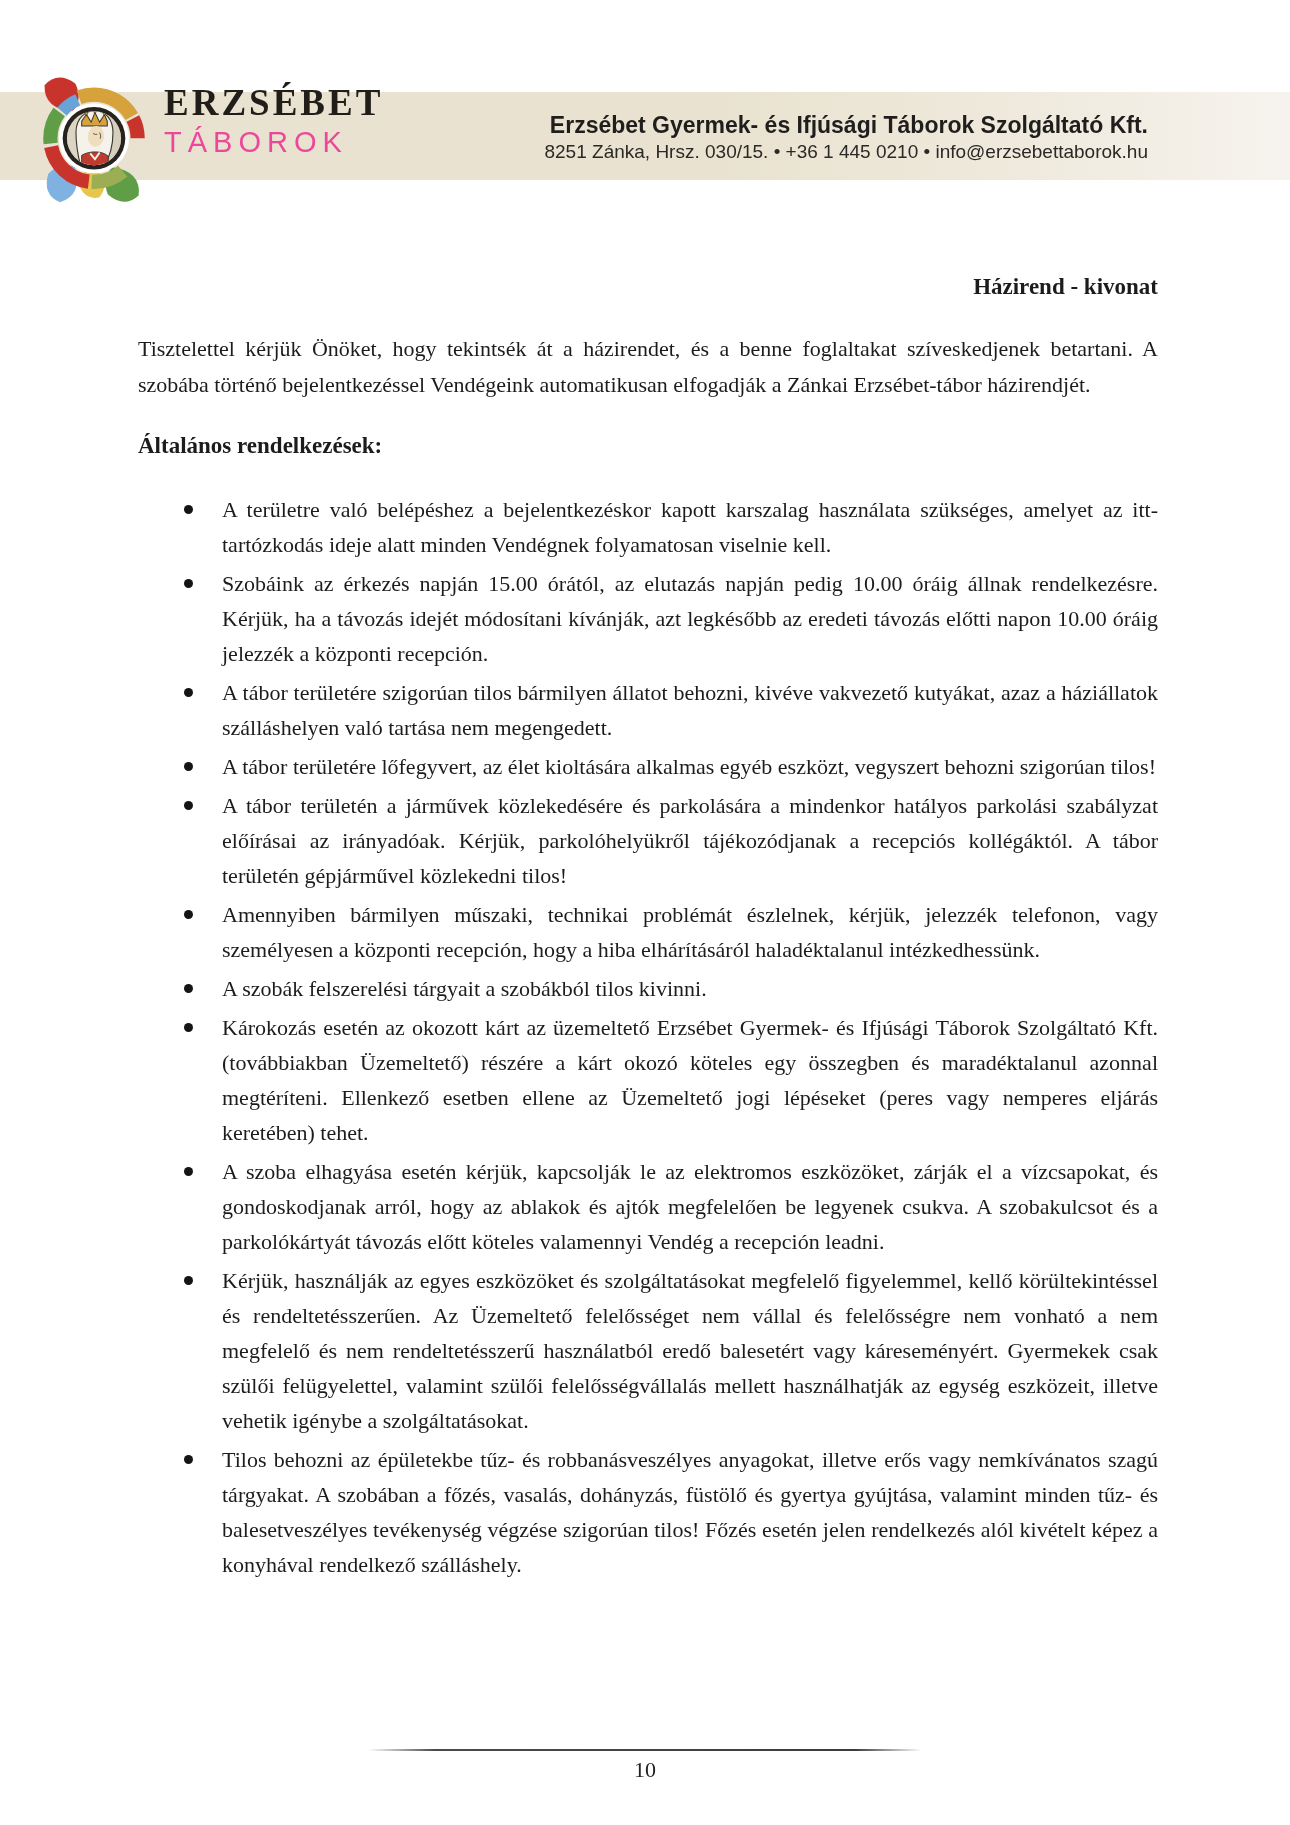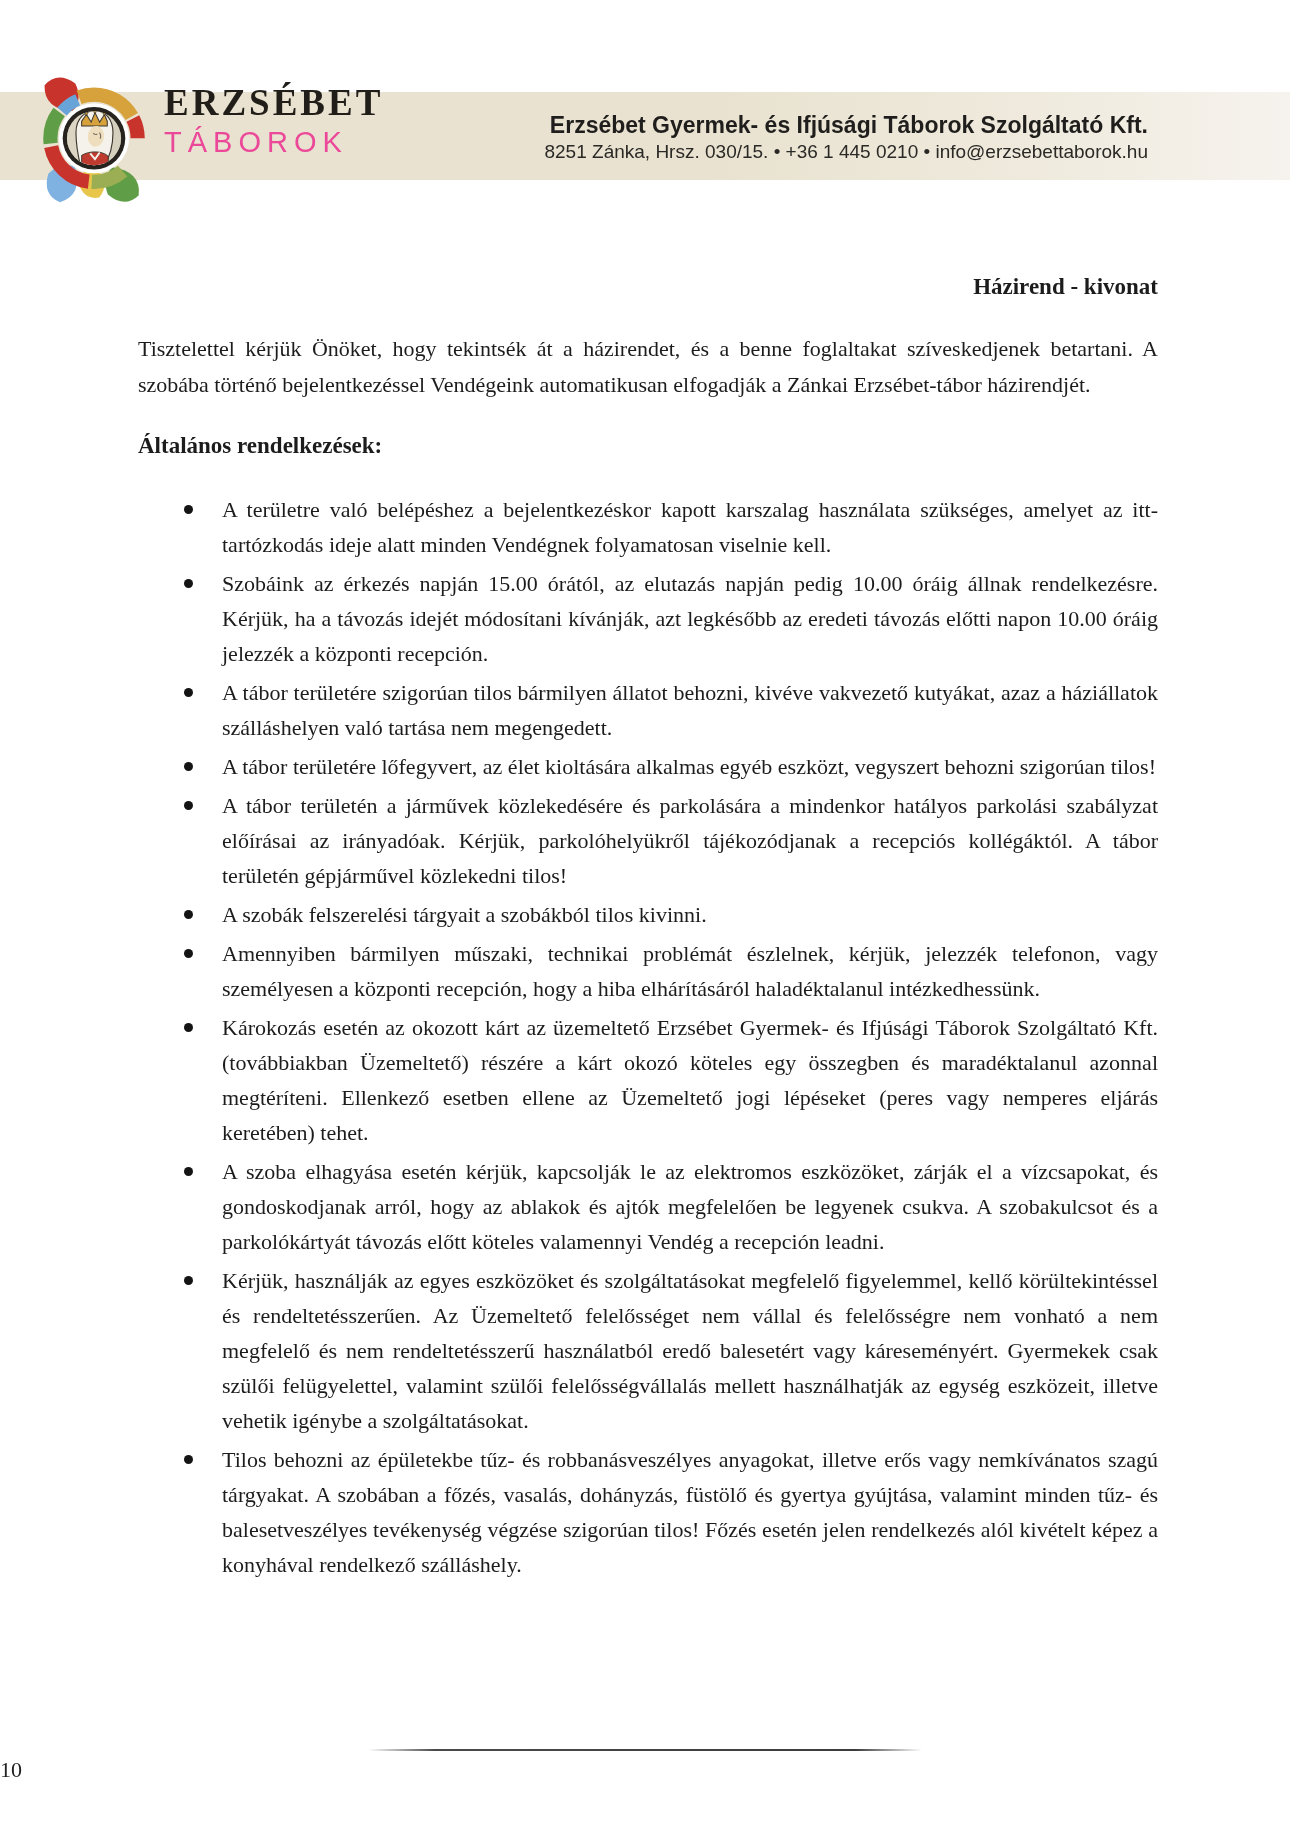--- a/index.html
+++ b/index.html
@@ -45,21 +45,21 @@
     position:absolute;left:46px;top:13px;width:9px;height:9px;border-radius:50%;
     background:#141414;
   }
   ul.rules li .li-text{display:block;text-align:justify;}
   
   .footer-divider{
     position:absolute;left:368px;top:1749px;width:554px;height:2px;
     background:linear-gradient(to right,rgba(60,60,60,0) 0%,#4a4a4a 12%,#3c3c3c 88%,rgba(60,60,60,0) 100%);
   }
   .page-number{
-    position:absolute;left:0;top:1757px;width:1290px;
+    position:absolute;left:0;top:1757px;width:1290px;text-align:center;
     font-size:22px;color:#222;
   }
 </style>
 </head>
 <body>
 
 <div class="band"></div>
 
 <svg class="logo" viewBox="-78 -80 156 170" xmlns="http://www.w3.org/2000/svg">
 
@@ -131,25 +131,25 @@
     <li>
         <span class="dot"></span>
         <span class="li-text">A tábor területére lőfegyvert, az élet kioltására alkalmas egyéb eszközt, vegyszert behozni szigorúan tilos!</span>
       </li>
     <li>
         <span class="dot"></span>
         <span class="li-text">A tábor területén a járművek közlekedésére és parkolására a mindenkor hatályos parkolási szabályzat előírásai az irányadóak. Kérjük, parkolóhelyükről tájékozódjanak a recepciós kollégáktól. A tábor területén gépjárművel közlekedni tilos!</span>
       </li>
     <li>
         <span class="dot"></span>
-        <span class="li-text">A szobák felszerelési tárgyait a szobákból tilos kivinni.</span>
+        <span class="li-text">Amennyiben bármilyen műszaki, technikai problémát észlelnek, kérjük, jelezzék telefonon, vagy személyesen a központi recepción, hogy a hiba elhárításáról haladéktalanul intézkedhessünk.</span>
       </li>
     <li>
         <span class="dot"></span>
-        <span class="li-text">Amennyiben bármilyen műszaki, technikai problémát észlelnek, kérjük, jelezzék telefonon, vagy személyesen a központi recepción, hogy a hiba elhárításáról haladéktalanul intézkedhessünk.</span>
+        <span class="li-text">A szobák felszerelési tárgyait a szobákból tilos kivinni.</span>
       </li>
     <li>
         <span class="dot"></span>
         <span class="li-text">Károkozás esetén az okozott kárt az üzemeltető Erzsébet Gyermek- és Ifjúsági Táborok Szolgáltató Kft. (továbbiakban Üzemeltető) részére a kárt okozó köteles egy összegben és maradéktalanul azonnal megtéríteni. Ellenkező esetben ellene az Üzemeltető jogi lépéseket (peres vagy nemperes eljárás keretében) tehet.</span>
       </li>
     <li>
         <span class="dot"></span>
         <span class="li-text">A szoba elhagyása esetén kérjük, kapcsolják le az elektromos eszközöket, zárják el a vízcsapokat, és gondoskodjanak arról, hogy az ablakok és ajtók megfelelően be legyenek csukva. A szobakulcsot és a parkolókártyát távozás előtt köteles valamennyi Vendég a recepción leadni.</span>
       </li>
     <li>

